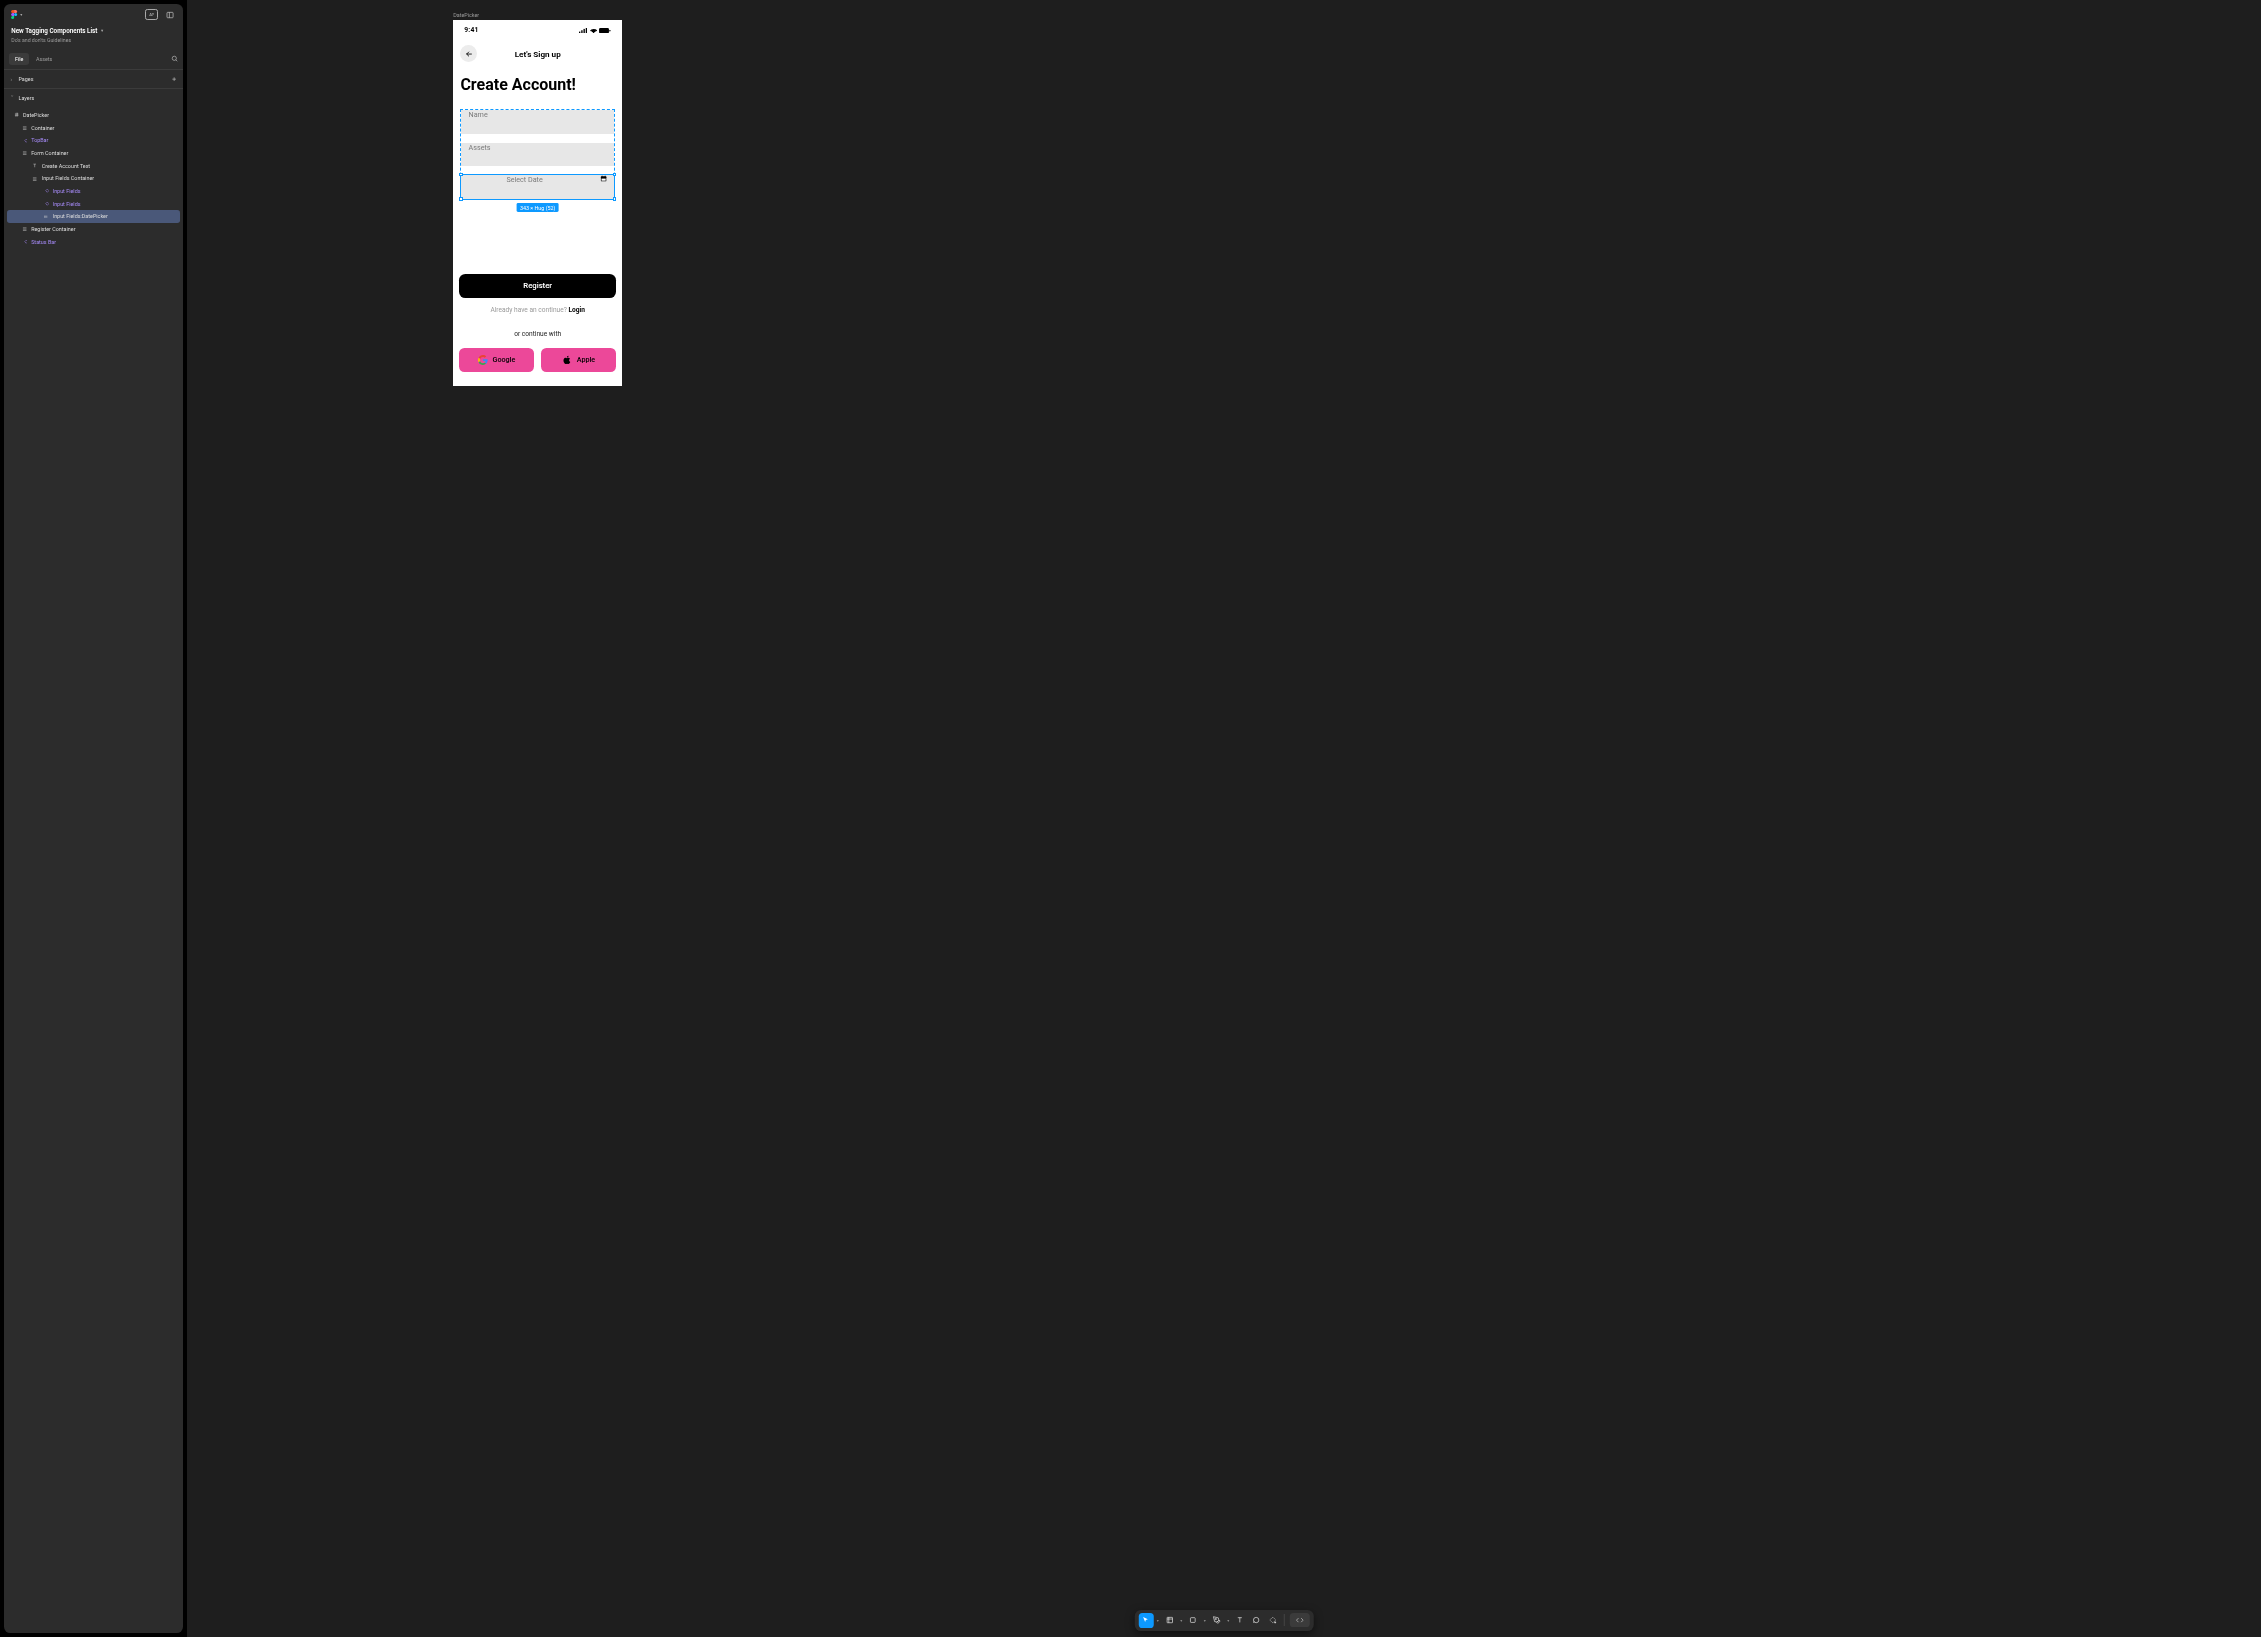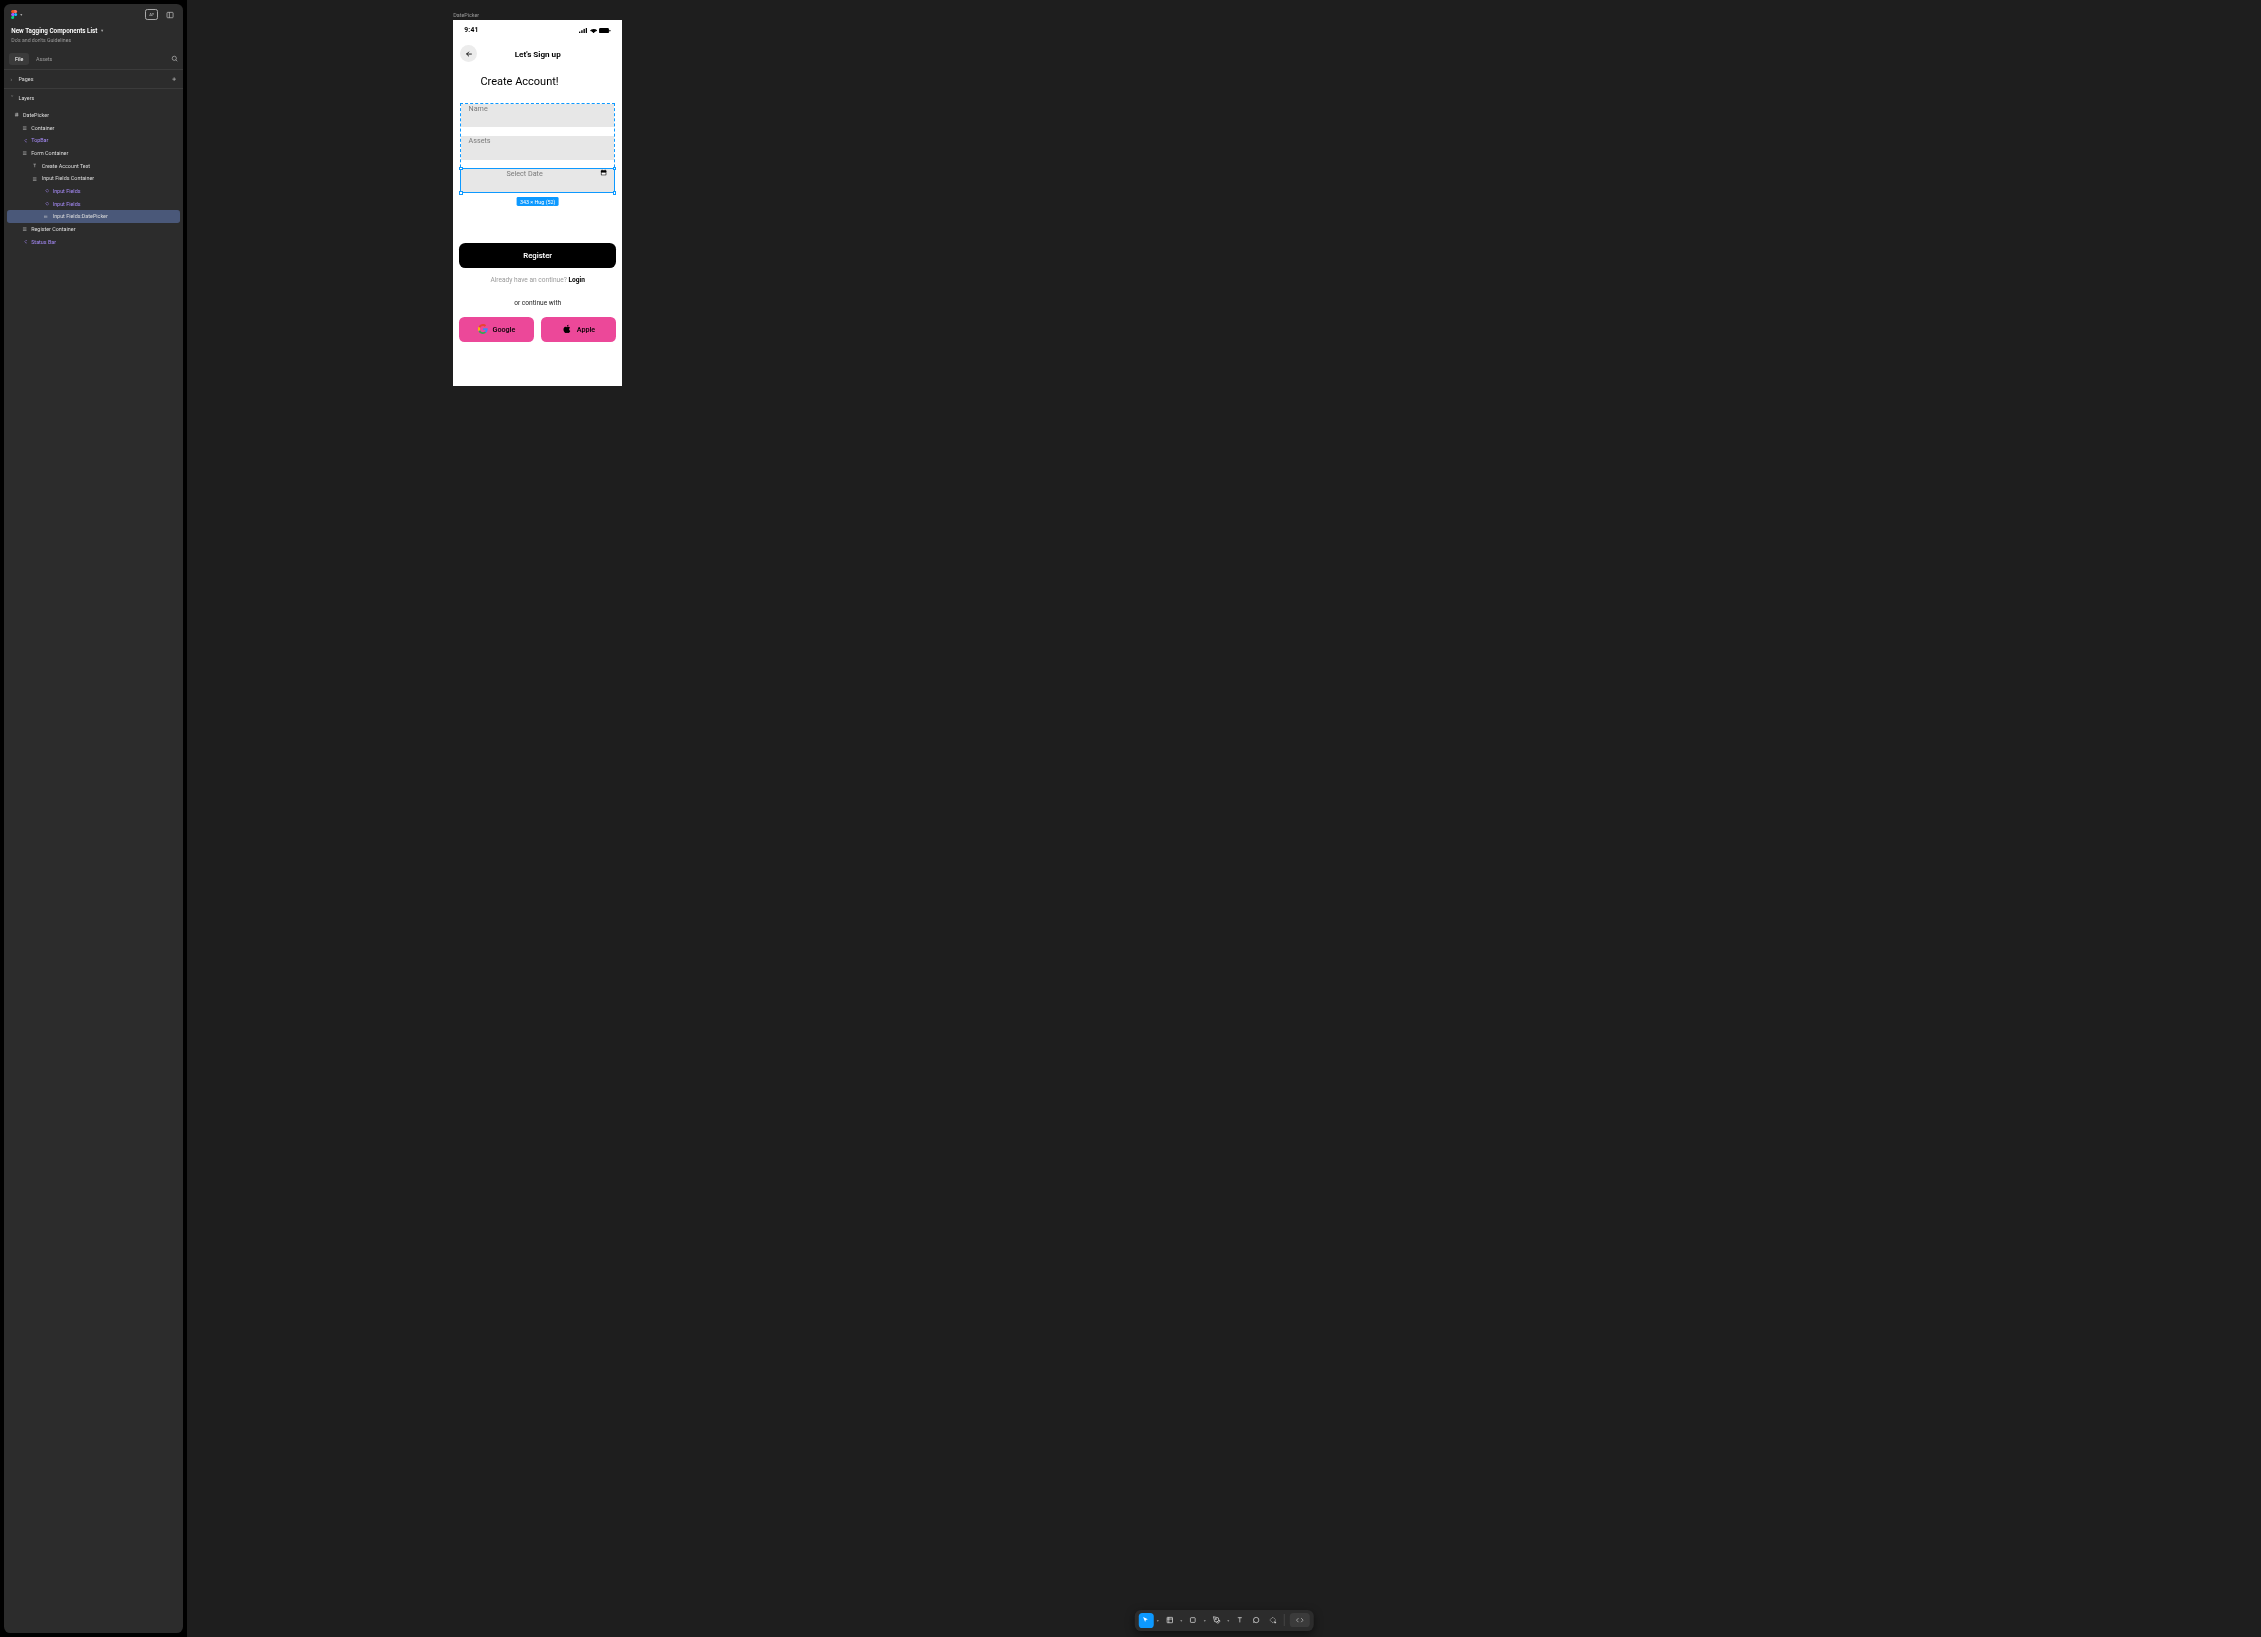--- a/index.html
+++ b/index.html
@@ -61,34 +61,34 @@
 .status-icons { display:flex; gap:2.7px; align-items:center; }
 .status-icons svg { height:5.4px; }
 
 
 .top-bar { display:flex; align-items:center; padding: 8.1px 7.2px 4.5px; position:relative; }
 .back-btn { width:17px; height:17px; border-radius:50%; background:#ececec; display:flex;align-items:center;justify-content:center; }
 .back-btn svg { width:8.1px;height:8.1px; }
 .top-bar-title { position:absolute; left:0; right:0; text-align:center; font-size:8.1px; font-weight:700; pointer-events:none; }
 
 .form-container { padding: 8.1px 7.2px 0; }
-.create-title { font-size: 11px; font-weight: 400; line-height:1.25; margin-bottom: 14.5px; margin-left: 20px; }
+.create-title { font-size: 16px; font-weight: 700; line-height:1.25; margin-bottom: 14.5px; }
 
 
 .input-group-wrap { border: 0.5px dashed #0d99ff; padding: 0; position:relative; }
 .input-field { background: #e7e7e7; height: 23.5px; display:flex; align-items:flex-start; padding: 0 7.2px; margin-bottom: 9px; font-size:7.2px; color:#7a7a7a; position:relative; }
 .input-field:last-child { margin-bottom: 0; padding-left: 45px; }
 .input-field.selected { outline: 0.9px solid #0d99ff; }
 .sel-handle { position:absolute; width:3.6px; height:3.6px; background:#fff; border:0.7px solid #0d99ff; }
 .h-tl{top:-2.3px;left:-2.3px;} .h-tr{top:-2.3px;right:-2.3px;} .h-bl{bottom:-2.3px;left:-2.3px;} .h-br{bottom:-2.3px;right:-2.3px;}
 .cal-icon { margin-left:auto; }
 .cal-icon svg { width:7.2px; height:7.2px; }
 .size-badge { position:absolute; bottom:-13.6px; left:50%; transform:translateX(-50%); background:#0d99ff; color:#fff; font-size:5.4px; padding:1.4px 3.6px; border-radius:1.4px; white-space:nowrap; }
 
-.register-container { padding: 0 6px; margin-top: 50px; }
+.register-container { padding: 0 6px; margin-top: 74px; }
 .register-btn { background:#000; color:#fff; height:24.4px; border-radius:6.3px; display:flex;align-items:center;justify-content:center; font-size:7.7px; font-weight:600; }
 .login-line { text-align:center; margin-top:8.1px; font-size:6.6px; color:#9a9a9a; }
 .login-link { color:#000; font-weight:700; }
 .continue-line { text-align:center; margin-top:15.4px; font-size:6.6px; color:#222; }
 .social-row { display:flex; gap:7.2px; margin-top:10px; }
 .social-btn { flex:1; background:#ec4899; height:24.4px; border-radius:5.4px; display:flex;align-items:center;justify-content:center;gap:4.5px; font-size:7.2px; font-weight:500;}
 .social-btn svg { width:10px; height:10px; }
 
 
 .toolbar { position:absolute; bottom:6.3px; left:50%; transform:translateX(-50%); background:#2c2c2c; border-radius:6.3px; display:flex; align-items:center; padding:2.7px 3.6px; gap:0.9px; height:21px; box-shadow:0 2.7px 9px rgba(0,0,0,0.5); }

